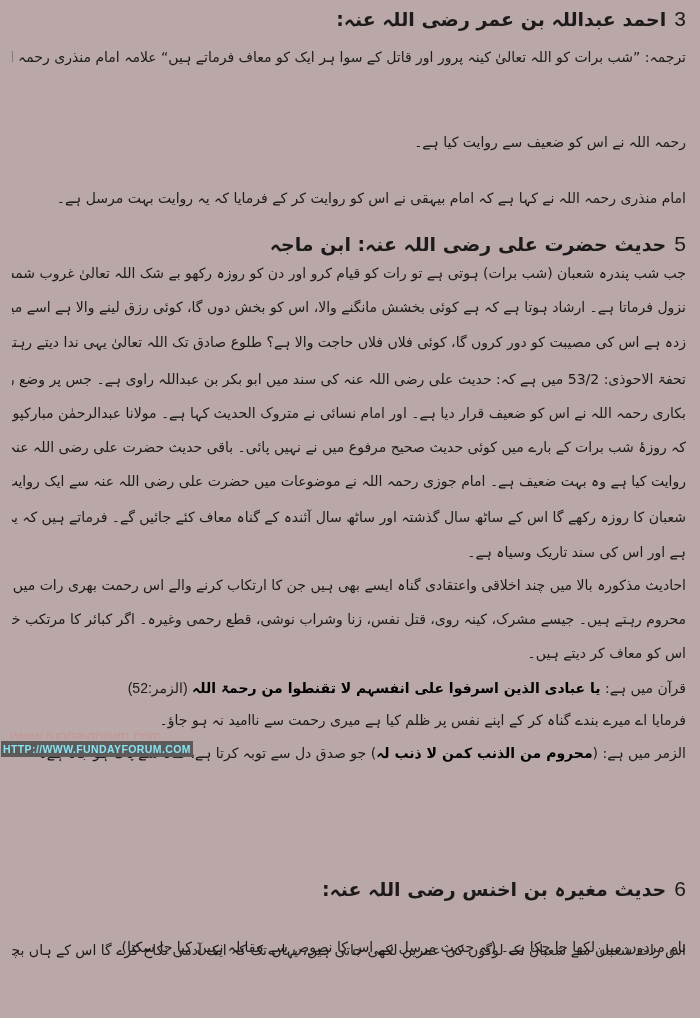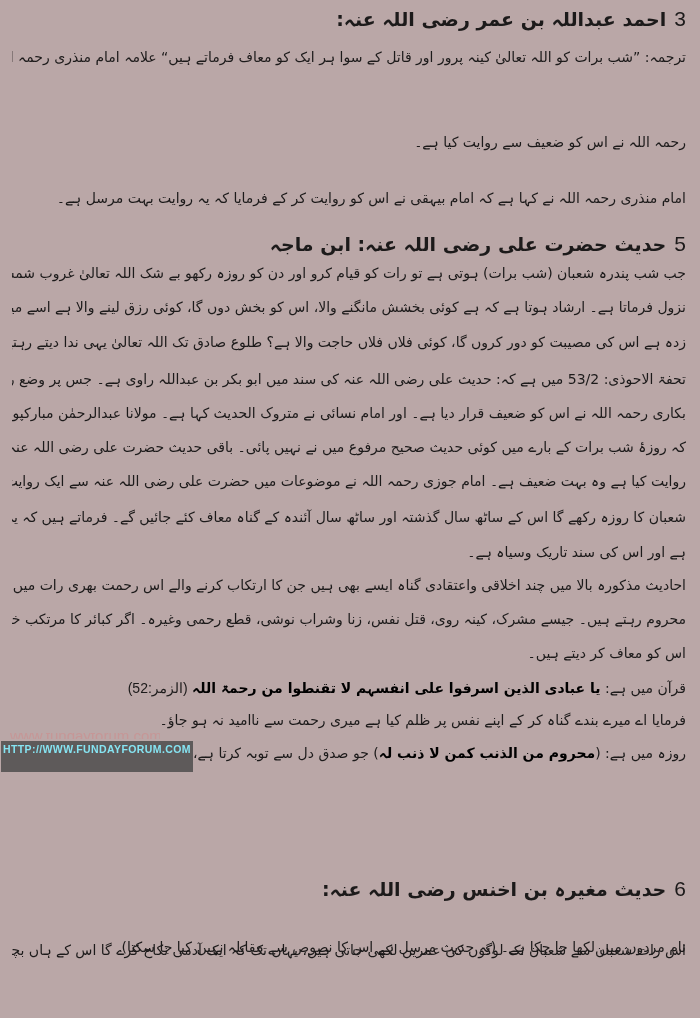--- a/index.html
+++ b/index.html
@@ -63,21 +63,21 @@
     }
     .ltr-num {
       direction: ltr;
       unicode-bidi: isolate;
       font-family: "Liberation Sans", sans-serif;
     }
     .watermark {
       position: absolute;
       left: 1px;
       top: 741px;
-      height: 31px;
+      height: 16px;
       width: 192px;
       background: #5e5a5a;
       color: #86e4f2;
       font-family: "Liberation Sans", sans-serif;
       font-size: 10.5px;
       font-weight: bold;
       line-height: 16px;
       letter-spacing: 0.4px;
       direction: ltr;
       padding-left: 2px;
@@ -129,21 +129,21 @@
   <div class="line short" style="top:642px;">اس کو معاف کر دیتے ہیں۔</div>
 
   <div class="line short" style="top:677px;">
     <span>قرآن میں ہے:</span>
     <span class="red">یا عبادی الذین اسرفوا علی انفسہم لا تقنطوا من رحمۃ اللہ</span>
     <span class="ltr-num">(الزمر:52)</span>
   </div>
   <div class="line short" style="top:709px;">فرمایا اے میرے بندے گناہ کر کے اپنے نفس پر ظلم کیا ہے میری رحمت سے ناامید نہ ہو جاؤ۔</div>
 
   <div class="line short" style="top:742px;">
-    <span>روزہ میں ہے:</span>
+    <span>الزمر میں ہے:</span>
     <span>(</span><span class="red">محروم من الذنب کمن لا ذنب لہ</span><span>)</span>
     <span>جو صدق دل سے توبہ کرتا ہے، گناہ سے پاک ہو جاتا ہے۔</span>
   </div>
 
   <div class="heading" style="top:876px;">
     <span class="num">6</span><span>حدیث مغیرہ بن اخنس رضی اللہ عنہ:</span>
   </div>
   <div class="line" style="top:939px;">اس رات شعبان سے شعبان تک لوگوں کی عمریں لکھی جاتی ہیں، یہاں تک کہ ایک آدمی نکاح کرے گا اس کے ہاں بچہ پیدا ہوگا۔ اور اس کا</div>
   <div class="line short" style="top:936px;">نام مردوں میں لکھا جا چکا ہے۔ (یہ حدیث مرسل ہے اس کا نصوص سے مقابلہ نہیں کیا جا سکتا)</div>
 </div>

